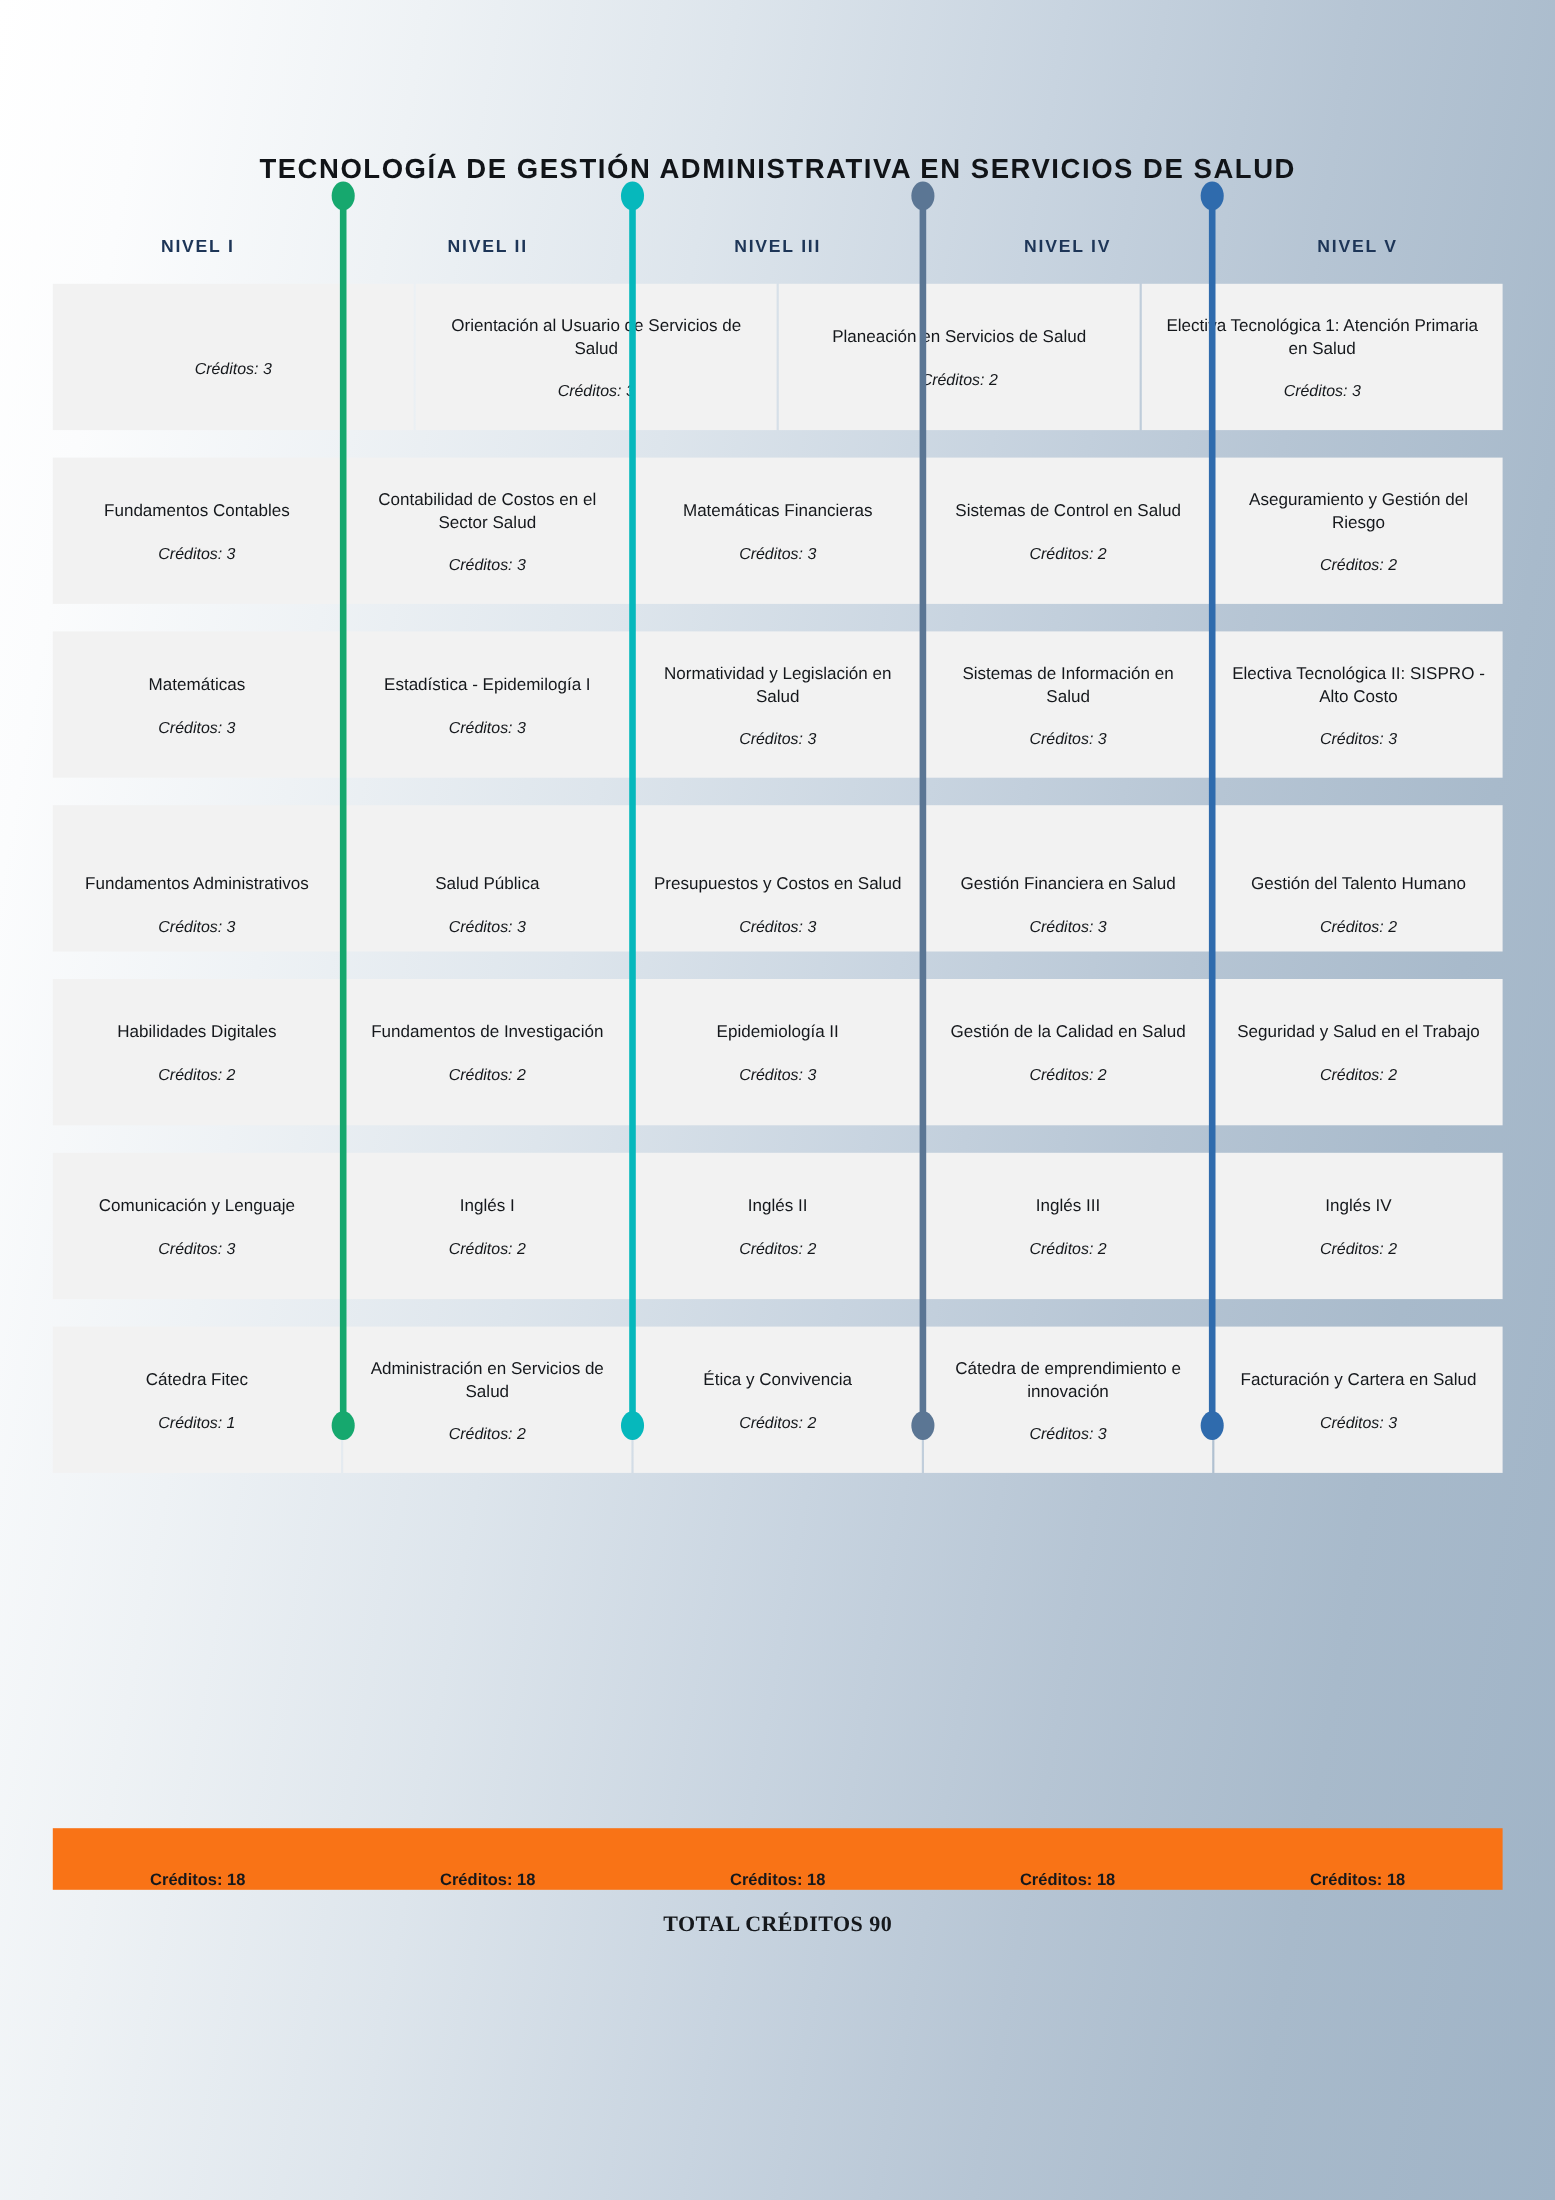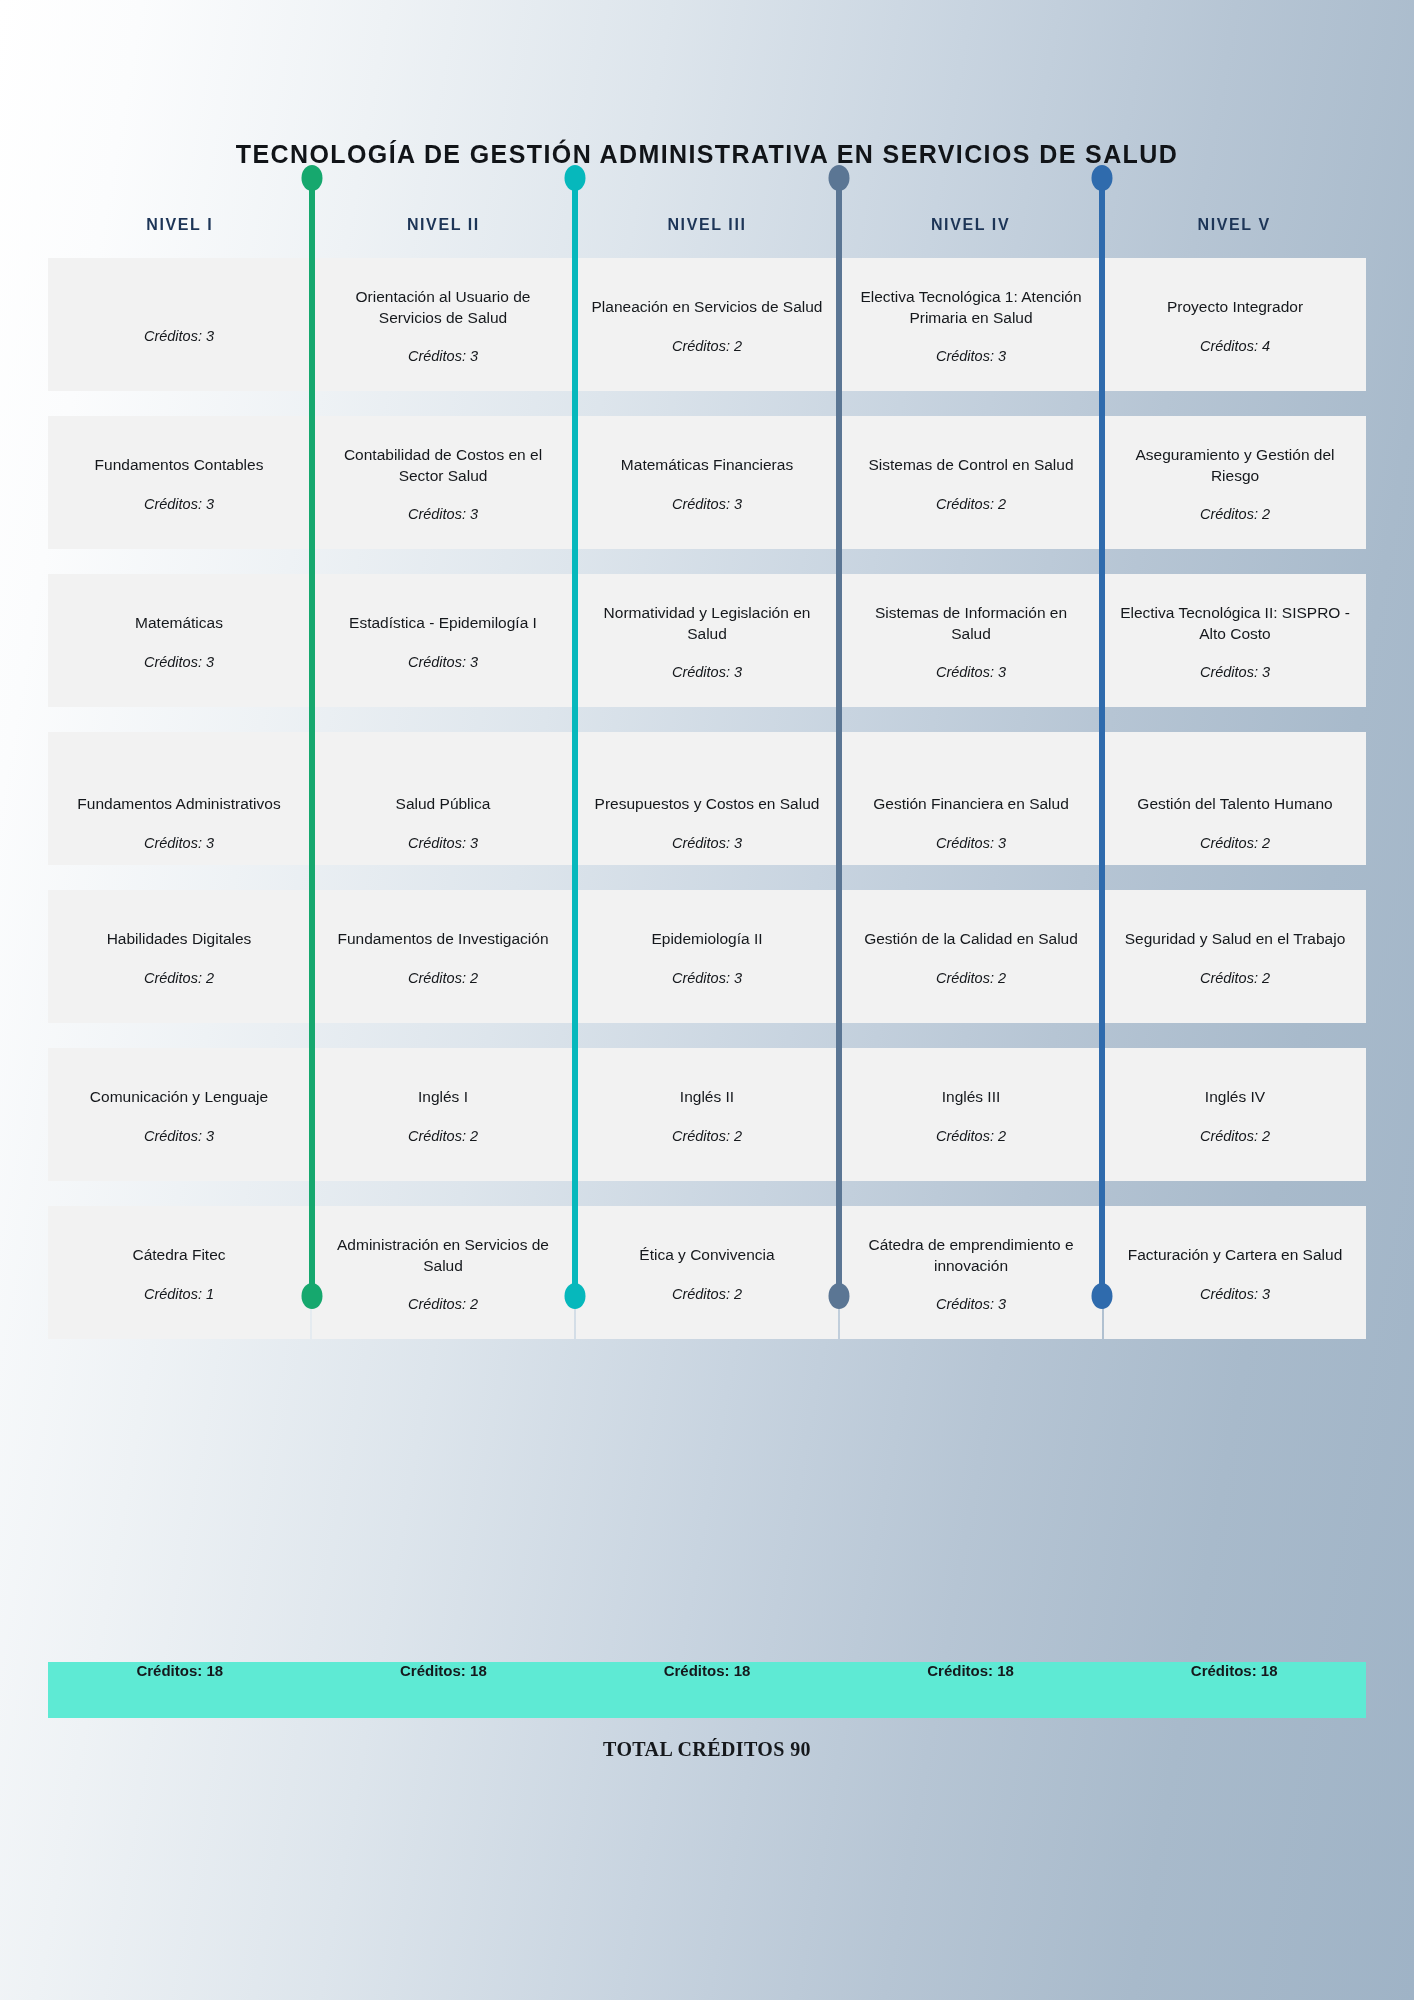--- a/index.html
+++ b/index.html
@@ -131,23 +131,23 @@
   .connector .dot.top { top: -13px; }
   .connector .dot.bottom { bottom: -13px; }
 
   
   .summary-bar {
     position: absolute;
     left: 48px;
     top: 1662px;
     width: 1318px;
     height: 56px;
-    background: #5eead4;
+    background: #f97316;
     display: flex;
-    align-items: flex-start;
+    align-items: flex-end;
   }
   .summary-cell {
     flex: 1 1 0;
     text-align: center;
     font-size: 15px;
     font-weight: bold;
     color: #15181c;
   }
 
   #total-line {
@@ -191,24 +191,20 @@
           <div class="cell-credits">Créditos: 3</div>
         </div>
         <div class="cell">
           <div class="cell-name">Planeación en Servicios de Salud</div>
           <div class="cell-credits">Créditos: 2</div>
         </div>
         <div class="cell">
           <div class="cell-name">Electiva Tecnológica 1: Atención Primaria en Salud</div>
           <div class="cell-credits">Créditos: 3</div>
         </div>
-        <div class="cell">
-          <div class="cell-name">Proyecto Integrador</div>
-          <div class="cell-credits">Créditos: 4</div>
-        </div>
       </div>
 
       <div class="course-row row-2">
         <div class="cell">
           <div class="cell-name">Fundamentos Contables</div>
           <div class="cell-credits">Créditos: 3</div>
         </div>
         <div class="cell">
           <div class="cell-name">Contabilidad de Costos en el Sector Salud</div>
           <div class="cell-credits">Créditos: 3</div>

